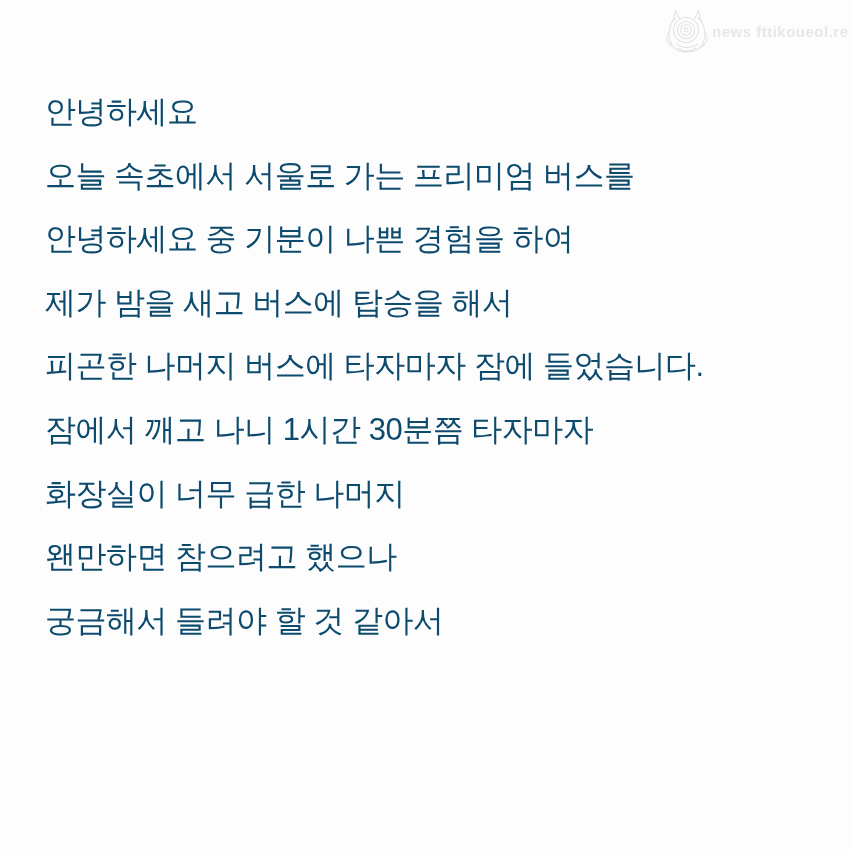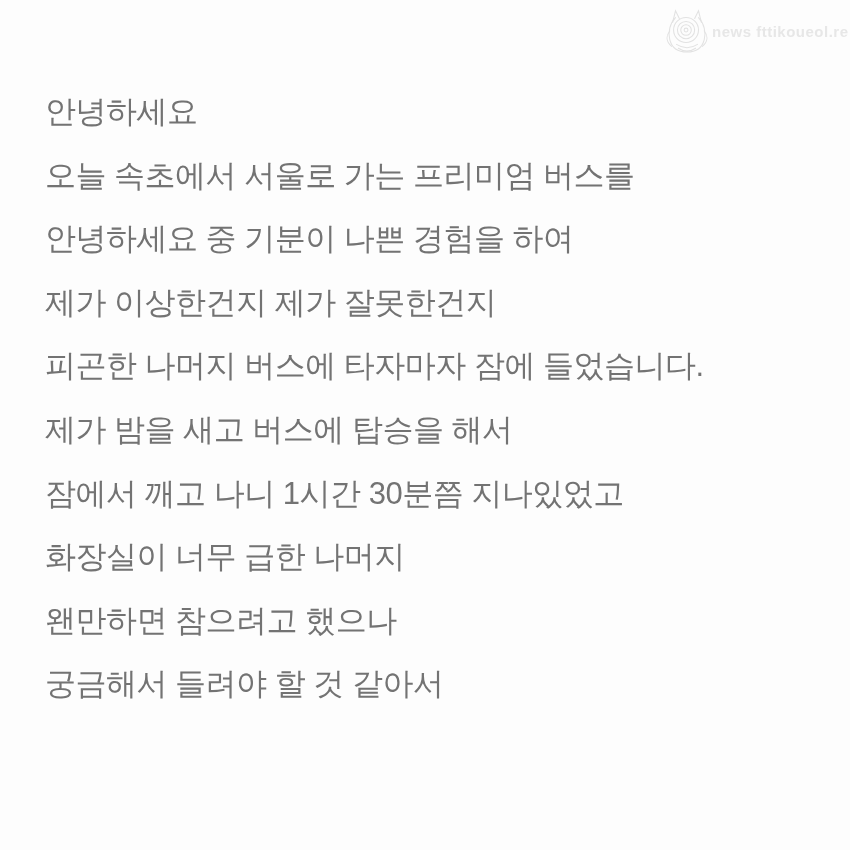--- a/index.html
+++ b/index.html
@@ -43,21 +43,21 @@
   .post {
     position: absolute;
     left: 45px;
     top: 80px;
     width: 790px;
   }
   .post .line {
     font-size: 31px;
     line-height: 63.6px;
     letter-spacing: -0.5px;
-    color: #737373;
+    color: #0c4a6e;
     white-space: nowrap;
   }
 </style>
 </head>
 <body>
 
 <div class="canvas">
 
   <div class="watermark">
     <svg class="owl" viewBox="0 0 46 48" aria-hidden="true">
@@ -78,22 +78,21 @@
       <path d="M12,38 Q23,45 34,38"></path>
       <path d="M14,42 Q23,48 32,42"></path>
     </svg>
     <span class="wm-text">news fttikoueol.re</span>
   </div>
 
   <div class="post">
     <div class="line">안녕하세요</div>
     <div class="line">오늘 속초에서 서울로 가는 프리미엄 버스를</div>
     <div class="line">안녕하세요 중 기분이 나쁜 경험을 하여</div>
-    <div class="line">제가 이상한건지 제가 잘못한건지</div>
+    <div class="line">제가 밤을 새고 버스에 탑승을 해서</div>
     <div class="line">피곤한 나머지 버스에 타자마자 잠에 들었습니다.</div>
-    <div class="line">제가 밤을 새고 버스에 탑승을 해서</div>
-    <div class="line">잠에서 깨고 나니 1시간 30분쯤 지나있었고</div>
+    <div class="line">잠에서 깨고 나니 1시간 30분쯤 타자마자</div>
     <div class="line">화장실이 너무 급한 나머지</div>
     <div class="line">왠만하면 참으려고 했으나</div>
     <div class="line">궁금해서 들려야 할 것 같아서</div>
   </div>
 
 </div>
 
 </body></html>

